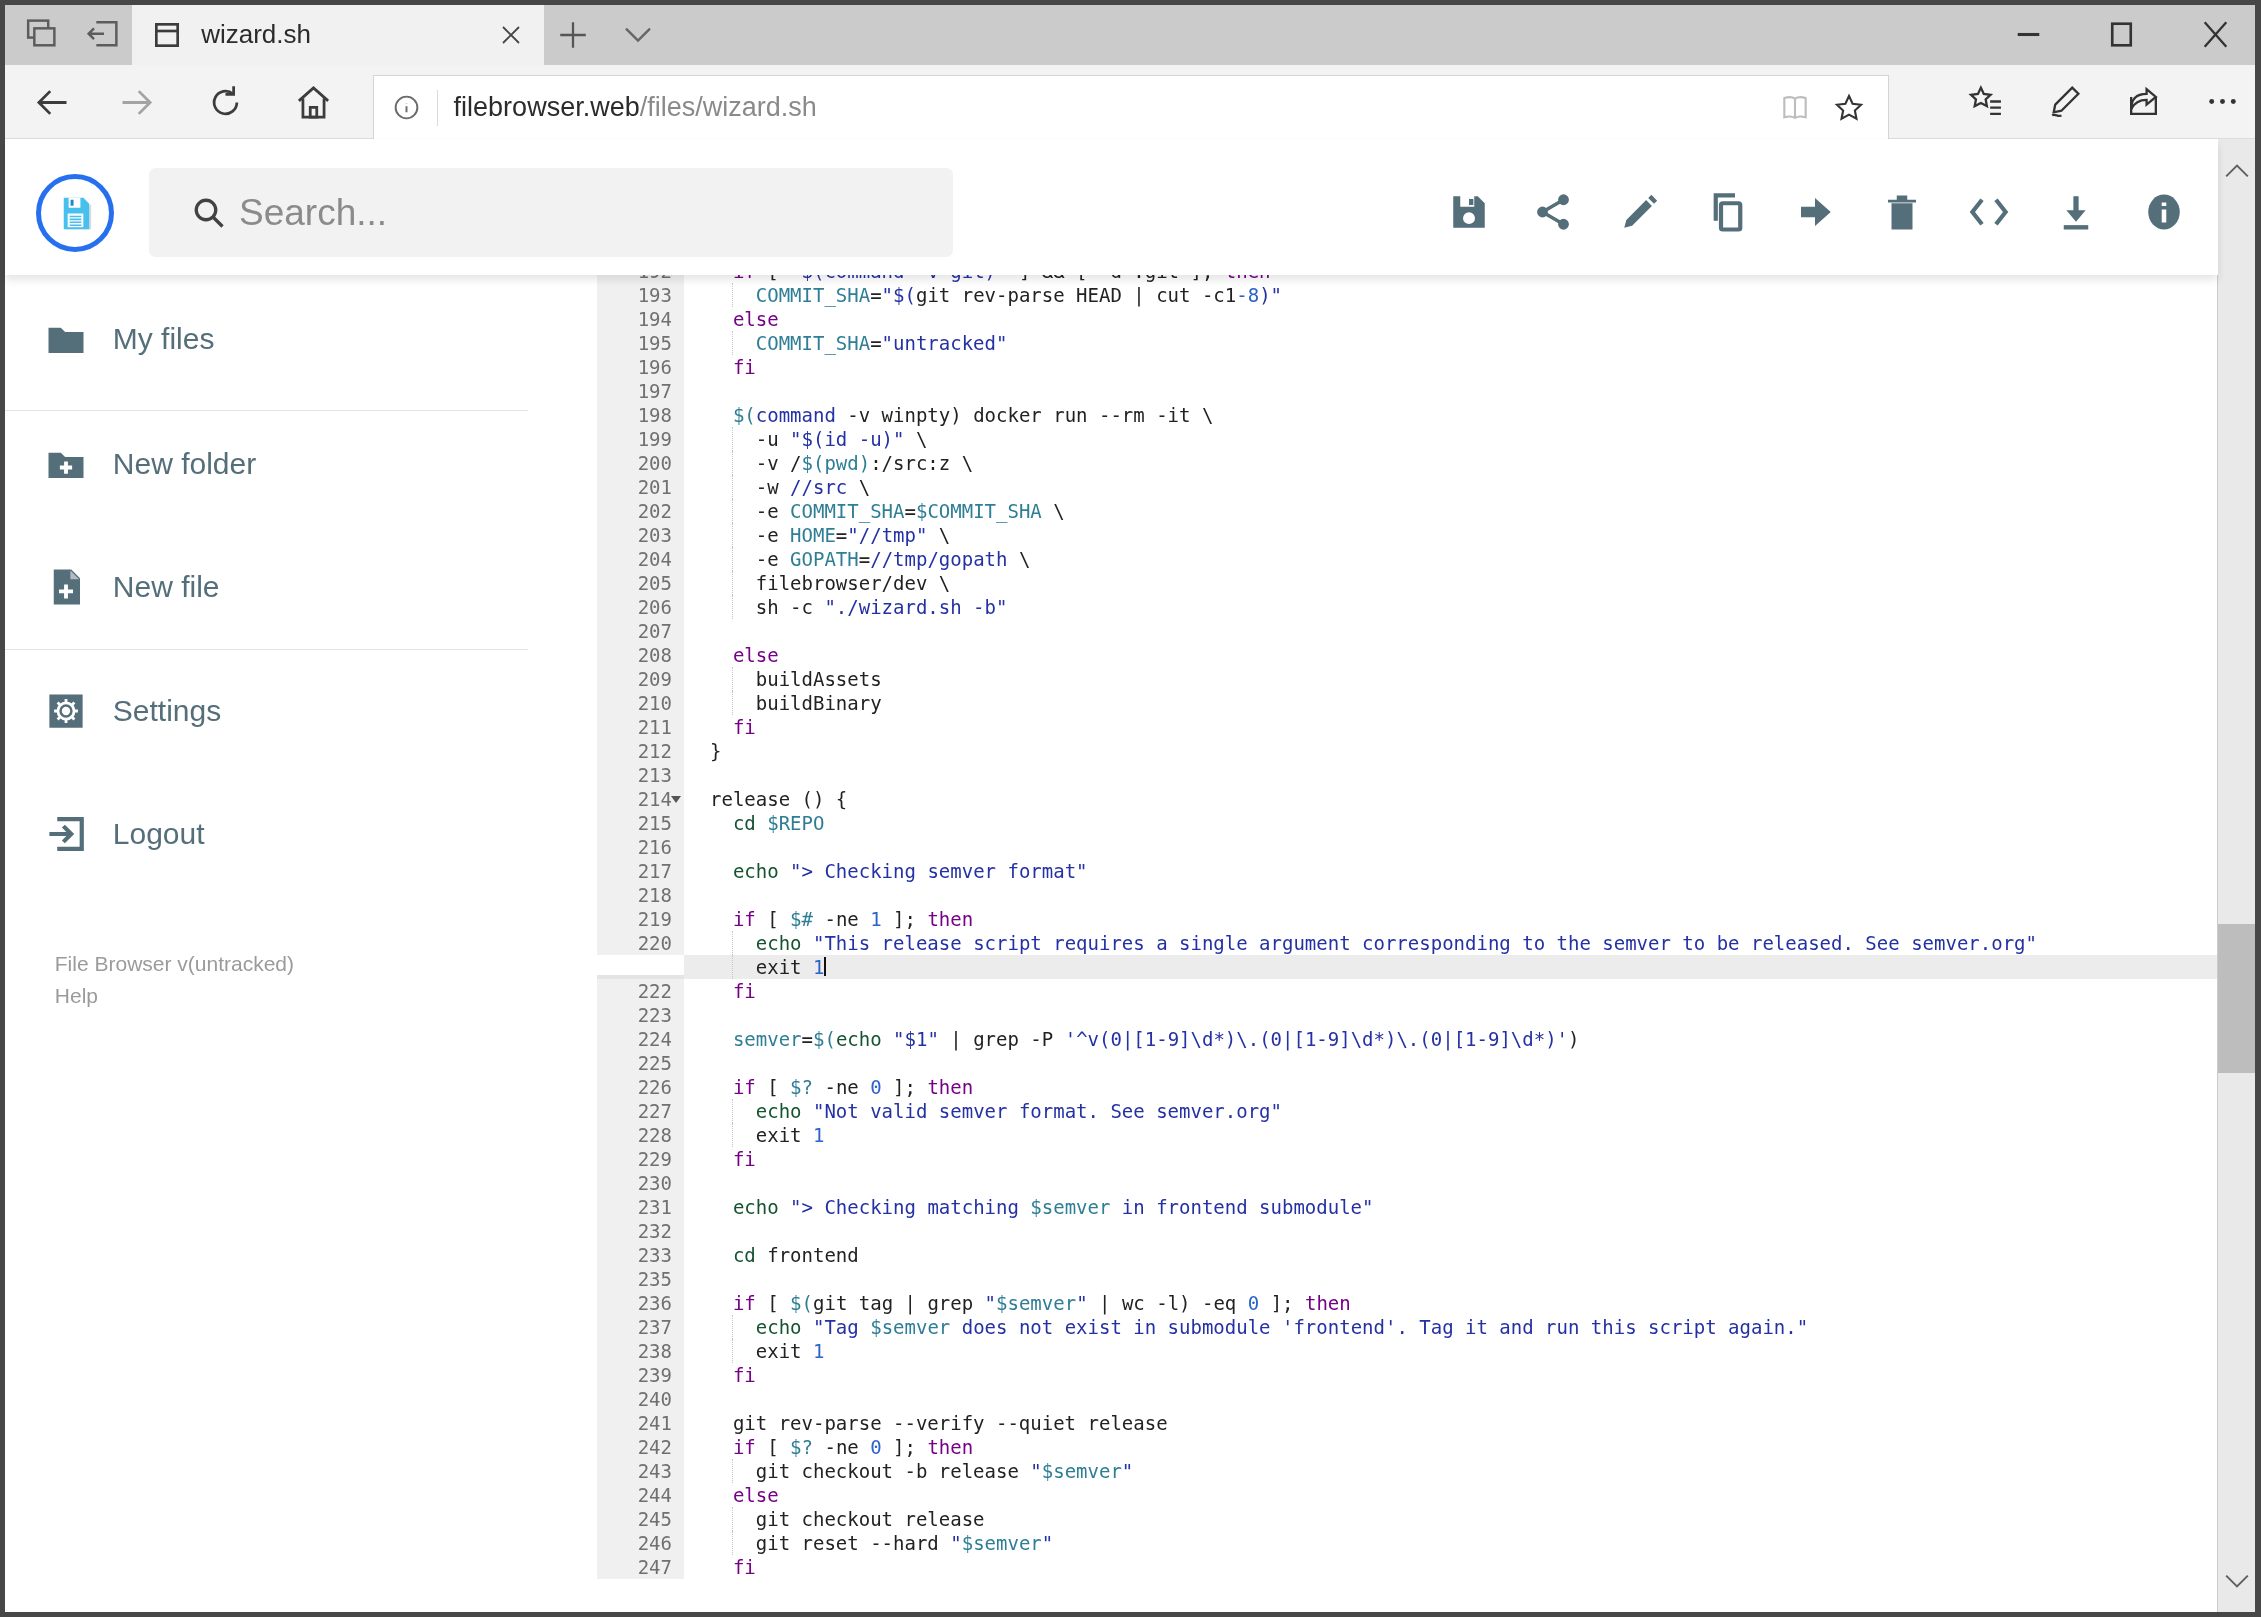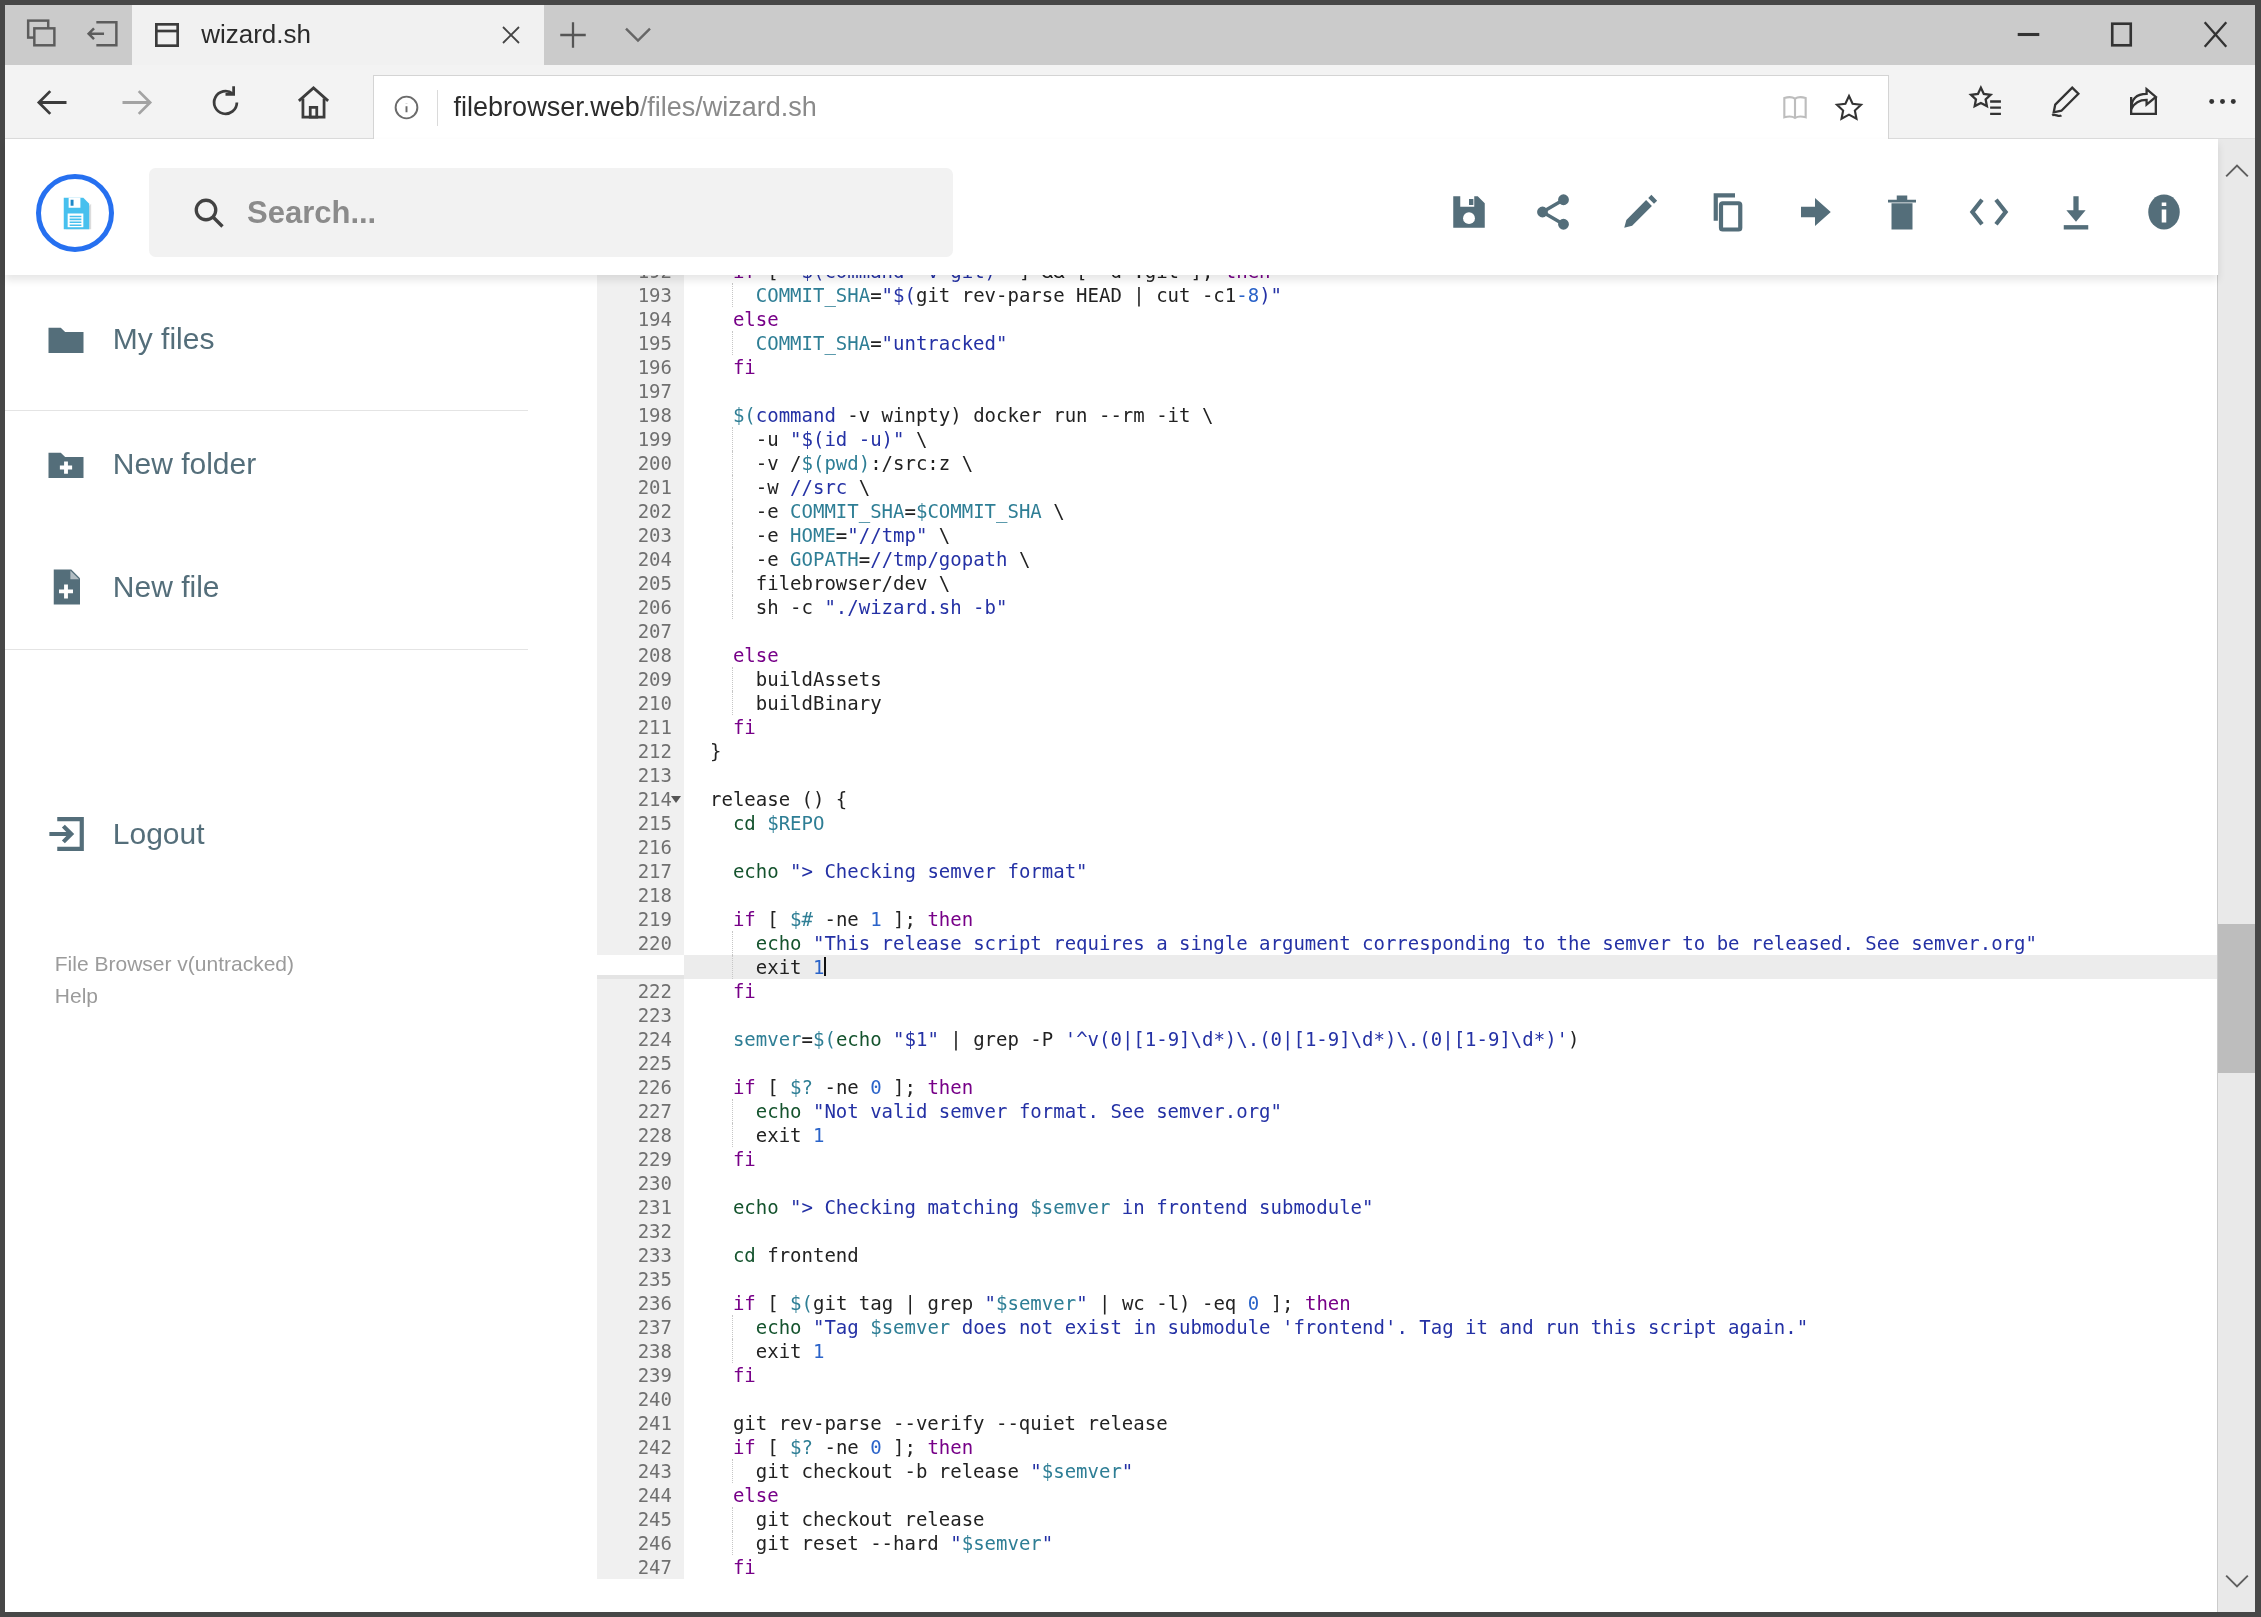--- a/index.html
+++ b/index.html
@@ -39,21 +39,21 @@
   .chrome-icon{position:absolute;top:18px;width:37px;height:37px;color:#333;}
   
   .appheader{left:4.8px;top:139px;width:2213px;height:136px;background:#fff;
              box-shadow:0 4.8px 8px rgba(0,0,0,.10);z-index:5;}
   .logo{position:absolute;left:36px;top:174px;width:78px;height:78px;border-radius:50%;
         background:#fff;border:5.7px solid #2670f0;box-sizing:border-box;
         display:flex;align-items:center;justify-content:center;overflow:hidden;}
   .searchbox{position:absolute;left:149px;top:168px;width:804px;height:89px;background:#f2f2f2;
              border-radius:6.5px;display:flex;align-items:center;}
   .search-mag{width:36px;height:36px;margin-left:42px;color:#424242;flex:none;}
-  .search-ph{margin-left:20px;font-size:31px;color:#8b8b8b;font-weight:bold;}
+  .search-ph{margin-left:12px;font-size:37px;color:#8b8b8b;}
   .tool-icon{position:absolute;top:191px;width:42px;height:42px;color:#546e7a;}
   
   .sidebar{left:4.8px;top:274px;width:593px;height:1338px;background:#fff;}
   .side-item{position:absolute;left:0;width:565px;height:78px;display:flex;align-items:center;cursor:pointer;}
   .side-ic{width:42px;height:42px;margin-left:40px;color:#546e7a;flex:none;}
   .side-label{margin-left:26px;font-size:30px;color:#546e7a;}
   .side-div{position:absolute;left:0;width:523px;height:0.8px;background:#e4e4e4;}
   .side-footer{position:absolute;left:50px;font-size:21px;color:#9b9b9b;line-height:32px;}
   
   .editor{left:597px;top:274px;width:1620px;height:1338px;background:#fff;overflow:hidden;}
@@ -309,20 +309,36 @@
     <span class="side-ic">
       <svg viewBox="0 0 24 24" fill="currentColor">
           <path d="M5 2h10l5 5v15H5z"></path>
           <path d="M14.5 2.5V7.5H19.5z" fill="#fff" opacity=".55"></path>
           <path d="M12 10.5v8M8 14.5h8" stroke="#fff" stroke-width="2.2"></path>
         </svg>
     </span>
     <span class="side-label">New file</span>
   </div>
   <div class="side-div" style="top:375px"></div>
+  <div class="side-item" style="top:398px">
+    <span class="side-ic">
+      <svg viewBox="0 0 24 24" fill="currentColor">
+          <path d="M3 3h18v18H3z" opacity="0"></path>
+          <path d="M2.5 2.5h19v19h-19z"></path>
+          <g fill="#fff">
+            <circle cx="12" cy="12" r="2.4" fill="#fff"></circle>
+          </g>
+          <g stroke="#fff" stroke-width="1.6" fill="none">
+            <circle cx="12" cy="12" r="4.6"></circle>
+            <path d="M12 5.2v2M12 16.8v2M5.2 12h2M16.8 12h2M7.2 7.2l1.4 1.4M15.4 15.4l1.4 1.4M16.8 7.2l-1.4 1.4M8.6 15.4l-1.4 1.4"></path>
+          </g>
+        </svg>
+    </span>
+    <span class="side-label">Settings</span>
+  </div>
   <div class="side-item" style="top:521px">
     <span class="side-ic">
       <svg viewBox="0 0 24 24" fill="none" stroke="currentColor" stroke-width="2.4">
           <path d="M7 3.5h14v17H7"></path>
           <path d="M2.5 12h12M10.5 7.5 15 12l-4.5 4.5"></path>
         </svg>
     </span>
     <span class="side-label">Logout</span>
   </div>
   <div class="side-footer" style="top:674px">

